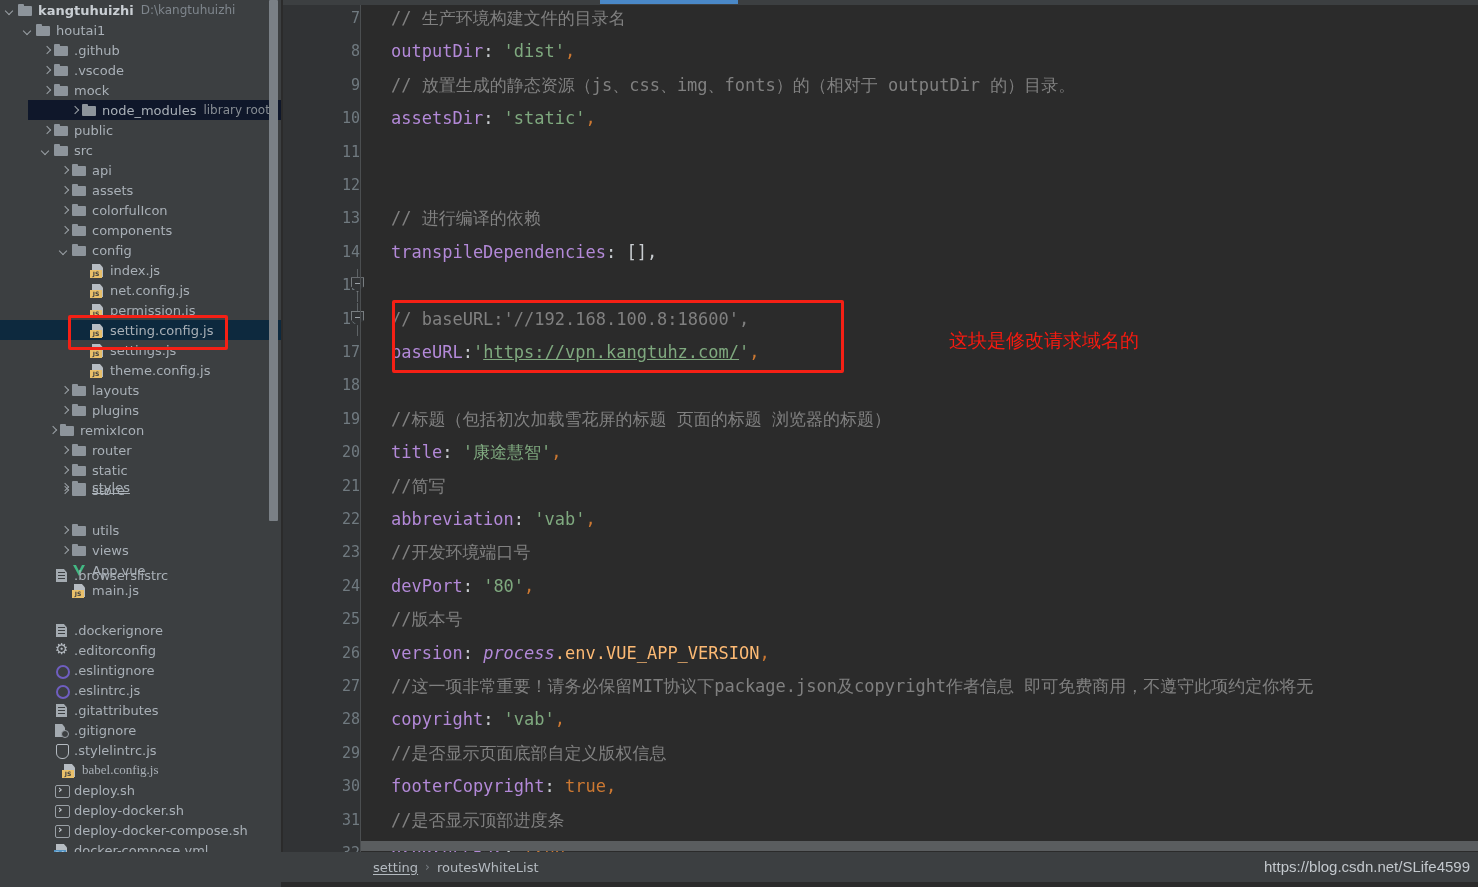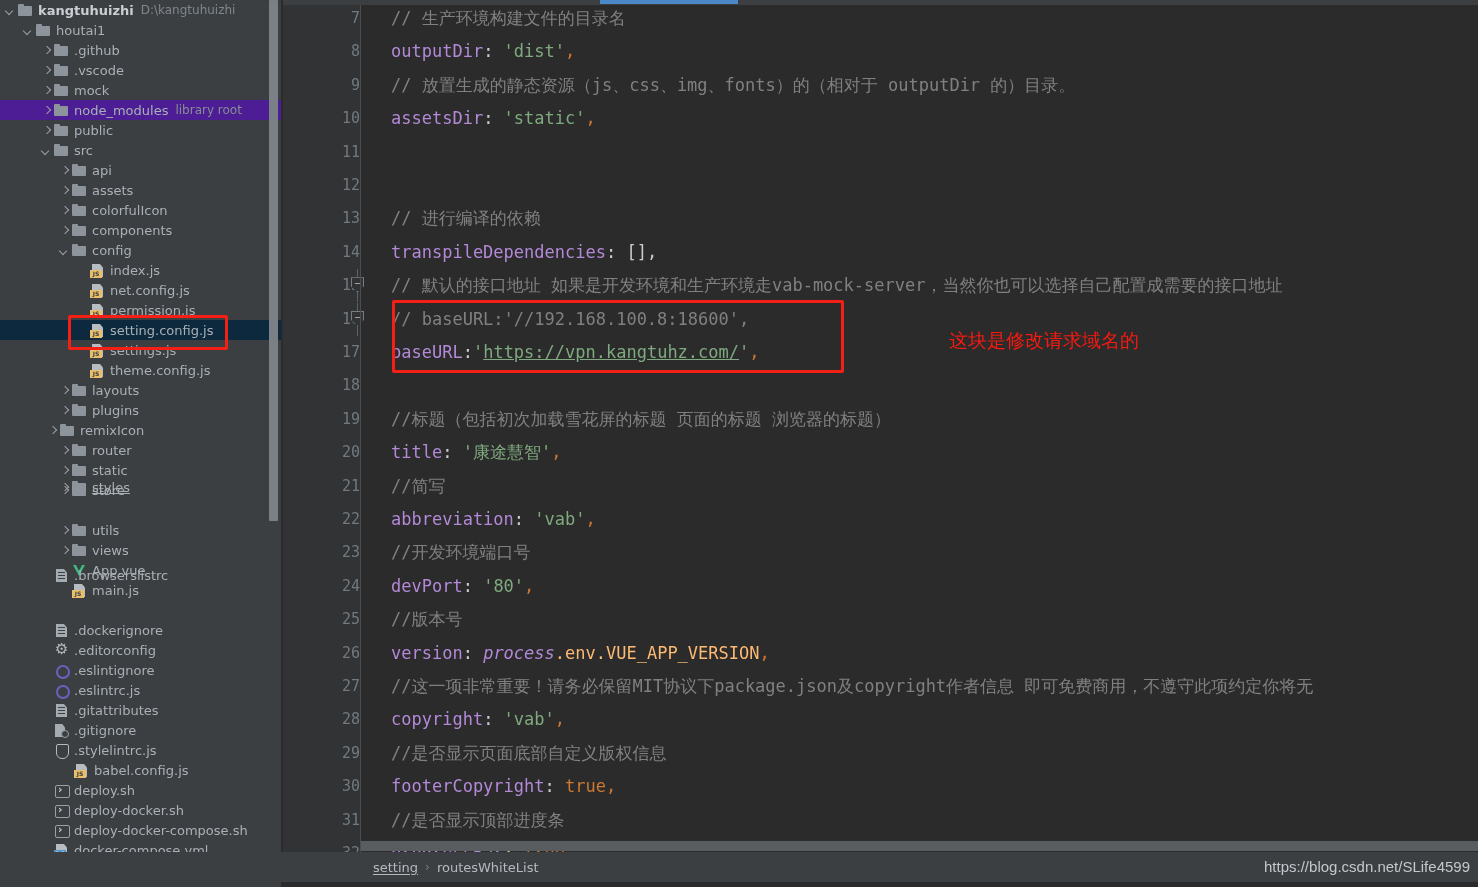--- a/index.html
+++ b/index.html
@@ -21,21 +21,21 @@
   .tree-row {
     position: relative;
     height: 20px;
     display: flex;
     align-items: center;
     white-space: nowrap;
     font-size: 13px;
     color: #a9b0b7;
     padding-right: 4px;
   }
-  .tree-row.sel-lib { background: #4c1d95; }
+  .tree-row.sel-lib { background: #0f172a; margin-left: 28px; }
   .tree-row.sel-blue { background: #0d293e; }
   .arrow {
     width: 13px; height: 13px;
     flex: 0 0 13px;
     position: relative;
   }
   .arrow.collapsed::before {
     content: "";
     position: absolute; left: 4px; top: 3px;
     width: 5px; height: 5px;
@@ -520,21 +520,21 @@
         <div class="tree-row" style="top: 720px; position: absolute; left: 0px; right: 0px; padding-left: 40px;">
           <span class="arrow "></span>
           <span class="ico gitign"></span>
           <span class="tlabel">.gitignore</span>
         </div>
         <div class="tree-row" style="top: 740px; position: absolute; left: 0px; right: 0px; padding-left: 40px;">
           <span class="arrow "></span>
           <span class="ico shield"></span>
           <span class="tlabel">.stylelintrc.js</span>
         </div>
-        <div class="tree-row" style="top: 760px; position: absolute; left: 0px; right: 0px; padding-left: 60px;">
+        <div class="tree-row" style="top: 760px; position: absolute; left: 0px; right: 0px; padding-left: 48px; font-family: Liberation Serif, serif;">
           <span class="arrow "></span>
           <span class="ico js"></span>
           <span class="tlabel">babel.config.js</span>
         </div>
         <div class="tree-row" style="top: 780px; position: absolute; left: 0px; right: 0px; padding-left: 40px;">
           <span class="arrow "></span>
           <span class="ico sh"></span>
           <span class="tlabel">deploy.sh</span>
         </div>
         <div class="tree-row" style="top: 800px; position: absolute; left: 0px; right: 0px; padding-left: 40px;">
@@ -607,21 +607,20 @@
       </div>
     <div id="gutter-line"></div>
 
     <div id="code">
         <div class="cline" style="top: -3px;"><span class="cm">// 生产环境构建文件的目录名</span></div>
         <div class="cline" style="top: 30.4px;"><span class="key">outputDir</span><span class="pun">: </span><span class="str">'dist'</span><span class="com">,</span></div>
         <div class="cline" style="top: 63.8px;"><span class="cm">// 放置生成的静态资源（js、css、img、fonts）的（相对于 outputDir 的）目录。</span></div>
         <div class="cline" style="top: 97.2px;"><span class="key">assetsDir</span><span class="pun">: </span><span class="str">'static'</span><span class="com">,</span></div>
         <div class="cline" style="top: 197.4px;"><span class="cm">// 进行编译的依赖</span></div>
         <div class="cline" style="top: 230.8px;"><span class="key">transpileDependencies</span><span class="pun">: </span><span class="pun">[],</span></div>
-        <div class="cline" style="top: 264.2px;"><span class="cm">// 默认的接口地址 如果是开发环境和生产环境走vab-mock-server，当然你也可以选择自己配置成需要的接口地址</span></div>
         <div class="cline" style="top: 297.6px;"><span class="cm">// baseURL:'//192.168.100.8:18600',</span></div>
         <div class="cline" style="top: 331px;"><span class="key">baseURL</span><span class="pun">:</span><span class="str">'</span><span class="url">https://vpn.kangtuhz.com/</span><span class="str">'</span><span class="com">,</span></div>
         <div class="cline" style="top: 364.4px;"><span class="idf"></span></div>
         <div class="cline" style="top: 397.8px;"><span class="cm">//标题（包括初次加载雪花屏的标题 页面的标题 浏览器的标题）</span></div>
         <div class="cline" style="top: 431.2px;"><span class="key">title</span><span class="pun">: </span><span class="str">'康途慧智'</span><span class="com">,</span></div>
         <div class="cline" style="top: 464.6px;"><span class="cm">//简写</span></div>
         <div class="cline" style="top: 498px;"><span class="key">abbreviation</span><span class="pun">: </span><span class="str">'vab'</span><span class="com">,</span></div>
         <div class="cline" style="top: 531.4px;"><span class="cm">//开发环境端口号</span></div>
         <div class="cline" style="top: 564.8px;"><span class="key">devPort</span><span class="pun">: </span><span class="str">'80'</span><span class="com">,</span></div>
         <div class="cline" style="top: 598.2px;"><span class="cm">//版本号</span></div>

